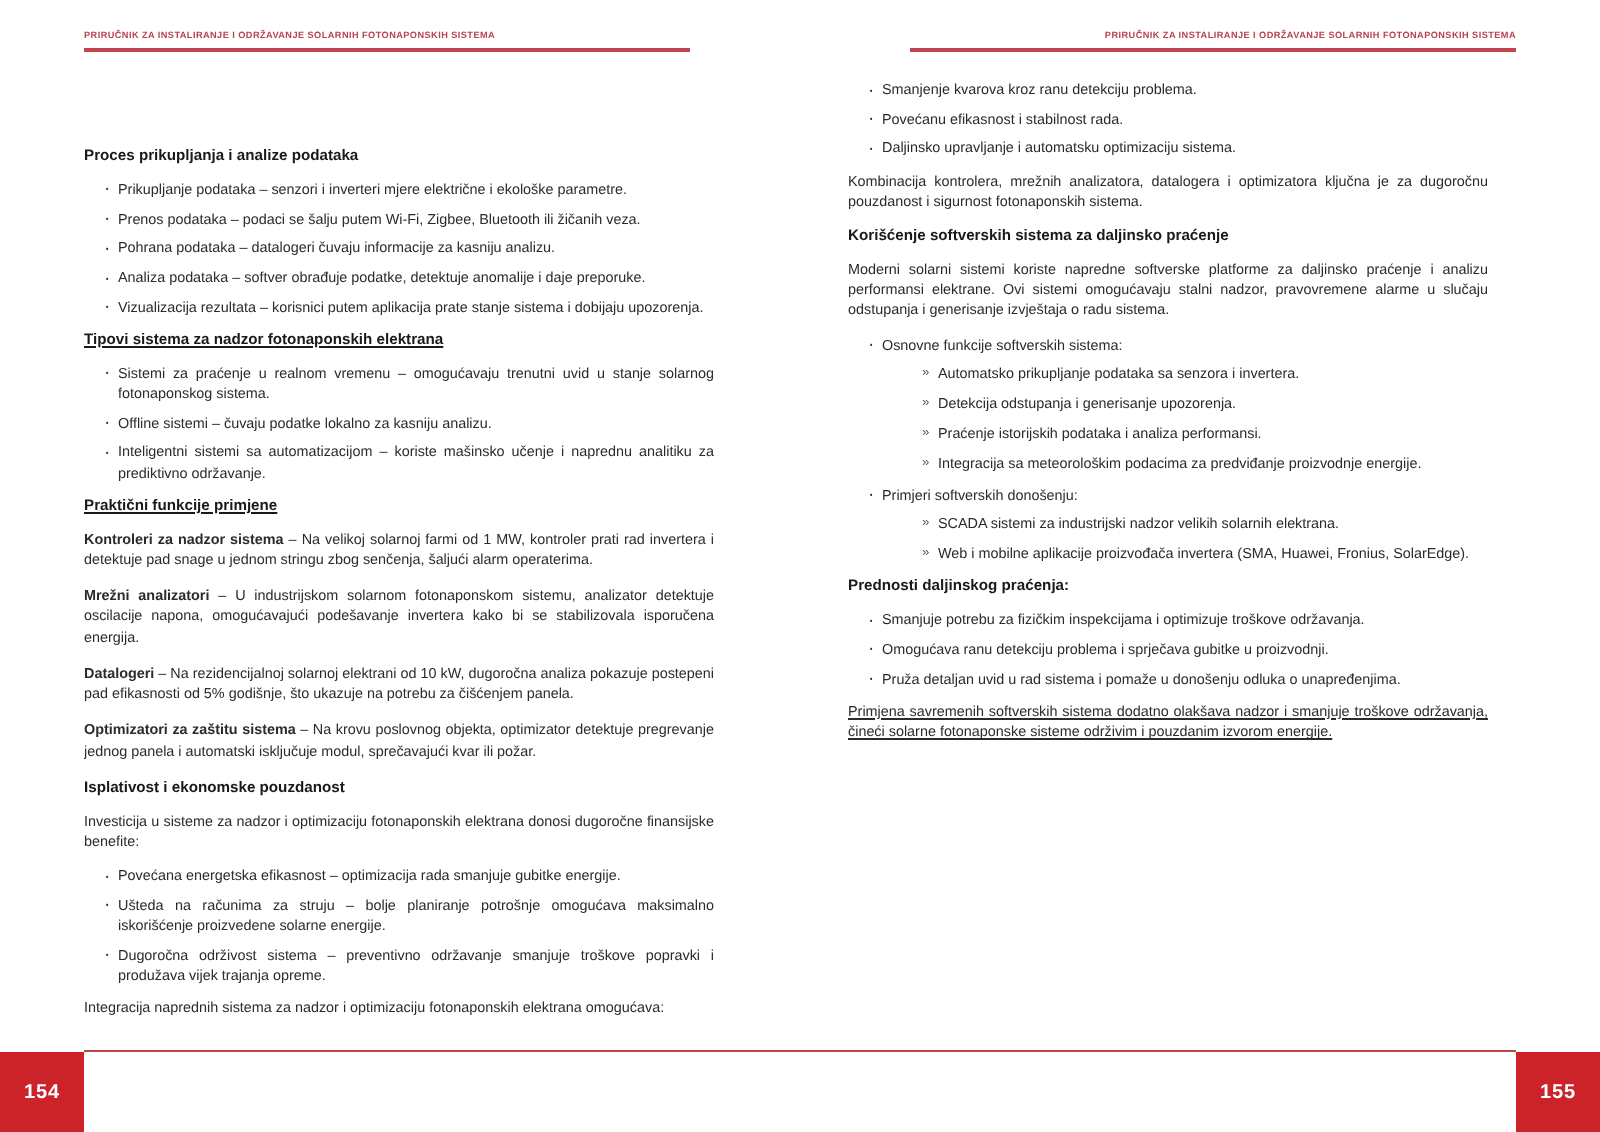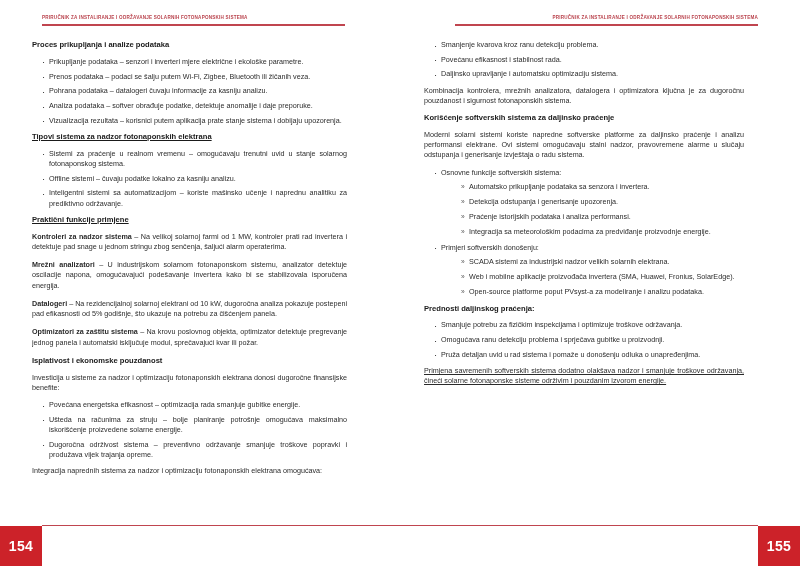--- a/index.html
+++ b/index.html
@@ -52,21 +52,21 @@
   .page-left .head-rule { left: 42px; width: 303px; }
   .page-right .head-rule { right: 42px; width: 303px; }
 
   
   .col {
     position: absolute;
     top: 40px;
     bottom: 48px;
     overflow: hidden;
   }
-  .page-left .col { left: 32px; width: 315px; }
+  .page-left .col { left: 42px; width: 315px; margin-top: 33px; }
   .page-right .col { left: 24px; width: 320px; }
 
   h3.sec {
     font-size: 7.6px;
     font-weight: 700;
     margin: 0 0 7px 0;
     line-height: 1.3;
     color: #1a1a1a;
   }
   .gap-before { margin-top: 13px; text-decoration: underline; }
@@ -149,21 +149,21 @@
   .page-left .foot-rule { left: 42px; right: 0; }
   .page-right .foot-rule { left: 0; right: 42px; }
 
   .folio {
     position: absolute;
     bottom: 0;
     width: 42px;
     height: 40px;
     background: #cc2229;
     color: #ffffff;
-    font-size: 14px;
+    font-size: 10px;
     font-weight: 700;
     display: flex;
     align-items: center;
     justify-content: center;
     letter-spacing: 0.4px;
   }
   .page-left .folio { left: 0; }
   .page-right .folio { right: 0; }
 </style>
 </head>
@@ -248,21 +248,20 @@
             <li>Detekcija odstupanja i generisanje upozorenja.</li>
             <li>Praćenje istorijskih podataka i analiza performansi.</li>
             <li>Integracija sa meteorološkim podacima za predviđanje proizvodnje energije.</li>
           </ul>
         </li>
         <li>
           <span>Primjeri softverskih donošenju:</span>
           <ul class="sublist">
             <li>SCADA sistemi za industrijski nadzor velikih solarnih elektrana.</li>
             <li>Web i mobilne aplikacije proizvođača invertera (SMA, Huawei, Fronius, SolarEdge).</li>
-            <li>Open-source platforme poput PVsyst-a za modeliranje i analizu podataka.</li>
           </ul>
         </li>
       </ul>
 
       <h3 class="sec gap-before-sm">Prednosti daljinskog praćenja:</h3>
       <ul class="blist">
         <li>Smanjuje potrebu za fizičkim inspekcijama i optimizuje troškove održavanja.</li>
         <li>Omogućava ranu detekciju problema i sprječava gubitke u proizvodnji.</li>
         <li>Pruža detaljan uvid u rad sistema i pomaže u donošenju odluka o unapređenjima.</li>
       </ul>

